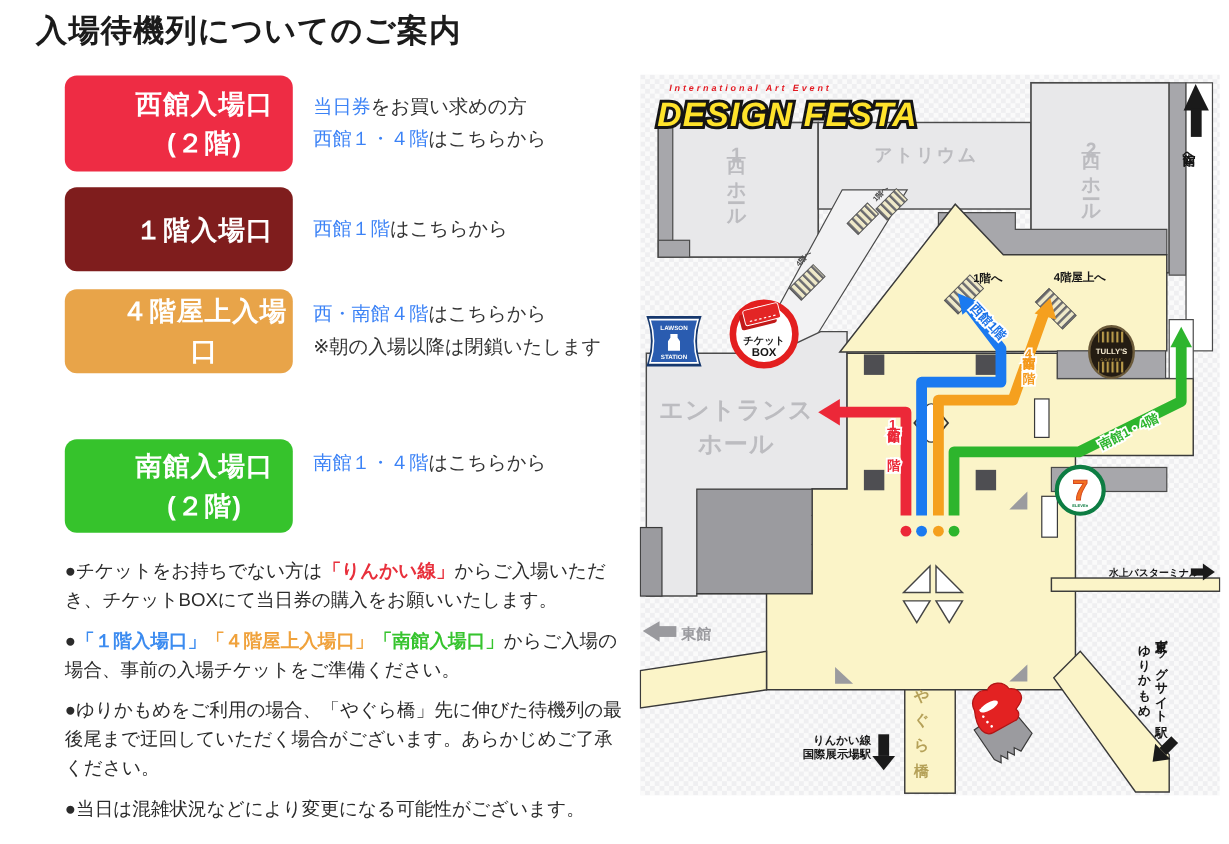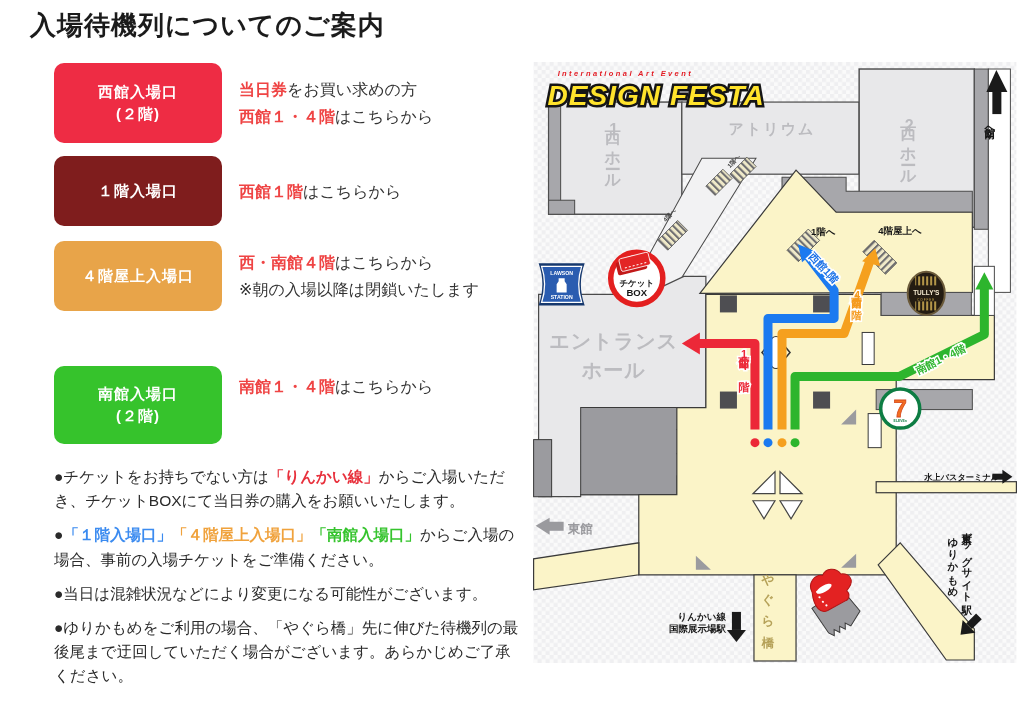--- a/index.html
+++ b/index.html
@@ -6,29 +6,29 @@
   body{
     width:1024px;height:703px;background:#ffffff;overflow:hidden;position:relative;
     font-family:"Liberation Sans","DejaVu Sans",sans-serif;color:#222;
   }
   .left{position:absolute;left:16px;top:0;width:525px;}
   h1{margin:10px 0 0 14px;font-size:26px;line-height:1.2;color:#1b1b1b;letter-spacing:1px;}
   .rows{margin-left:38px;}
   .row{display:flex;align-items:center;}
   .r1{margin-top:22px;} .r2{margin-top:13px;} .r3{margin-top:15px;align-items:center;} .r4{margin-top:17px;}
   .chip{
-    width:168px;border-radius:10px;color:#fff;font-weight:bold;font-size:15px;
+    width:147px;border-radius:10px;color:#fff;font-weight:bold;font-size:22px;
     display:flex;flex-direction:column;justify-content:center;align-items:center;
-    text-align:center;line-height:1.5;letter-spacing:1px;
+    text-align:center;line-height:1.5;letter-spacing:1px;padding-left:43px;
   }
   .h80{height:80px;} .h70{height:70px;} .h78{height:78px;}
   .bg-red{background:#ee2c44;} .bg-blue{background:#7f1d1d;}
   .bg-orange{background:#e8a449;} .bg-green{background:#36c32c;margin-top:38px;}
   .desc{margin-left:17px;font-size:16px;color:#333;line-height:1.7;}
-  .desc .b{font-weight:bold;color:#ef4444;}
+  .desc .b{font-weight:normal;color:#3b82f6;}
   .notes{margin:21px 0 0 38px;width:470px;font-size:15.5px;line-height:1.55;color:#2b2b2b;}
   .notes p{margin:0 0 10px 0;}
   .notes .b{font-weight:bold;}
   .c-red{color:#e8303c;} .c-blue{color:#3b8bf0;font-family:Liberation Mono, monospace;} .c-orange{color:#f0a23c;} .c-green{color:#36c42e;}
   .map{position:absolute;left:533px;top:62px;width:484px;height:601px;}
   svg text{font-family:"Liberation Sans","DejaVu Sans",sans-serif;}
   .vt{writing-mode:vertical-rl;text-orientation:upright;}
   .halllbl{fill:#bcbcc0;font-weight:bold;}
   .blk{fill:#161616;font-weight:bold;}
 </style>
@@ -73,22 +73,22 @@
       </div>
       <div class="desc">
         <div><span class="b">南館１・４階</span><span>はこちらから</span></div>
       </div>
     </div>
   </div>
 
   <div class="notes">
     <p><span>●チケットをお持ちでない方は</span><span class="b c-red">「りんかい線」</span><span>からご入場いただき、チケットBOXにて当日券の購入をお願いいたします。</span></p>
     <p><span>●</span><span class="b c-blue">「１階入場口」</span><span class="b c-orange">「４階屋上入場口」</span><span class="b c-green">「南館入場口」</span><span>からご入場の場合、事前の入場チケットをご準備ください。</span></p>
+    <p><span>●ゆりかもめをご利用の場合、「やぐら橋」先に伸びた待機列の最後尾まで迂回していただく場合がございます。あらかじめご了承ください。</span></p>
     <p><span>●当日は混雑状況などにより変更になる可能性がございます。</span></p>
-    <p><span>●ゆりかもめをご利用の場合、「やぐら橋」先に伸びた待機列の最後尾まで迂回していただく場合がございます。あらかじめご了承ください。</span></p>
   </div>
 </div>
 
 <div class="map">
 <svg width="484" height="601" viewBox="0 0 482 600">
   <defs>
     <pattern id="chk" width="8" height="8" patternUnits="userSpaceOnUse">
       <rect width="8" height="8" fill="#fafafa"></rect>
       <rect width="4" height="4" fill="#efeff1"></rect>
       <rect x="4" y="4" width="4" height="4" fill="#efeff1"></rect>

